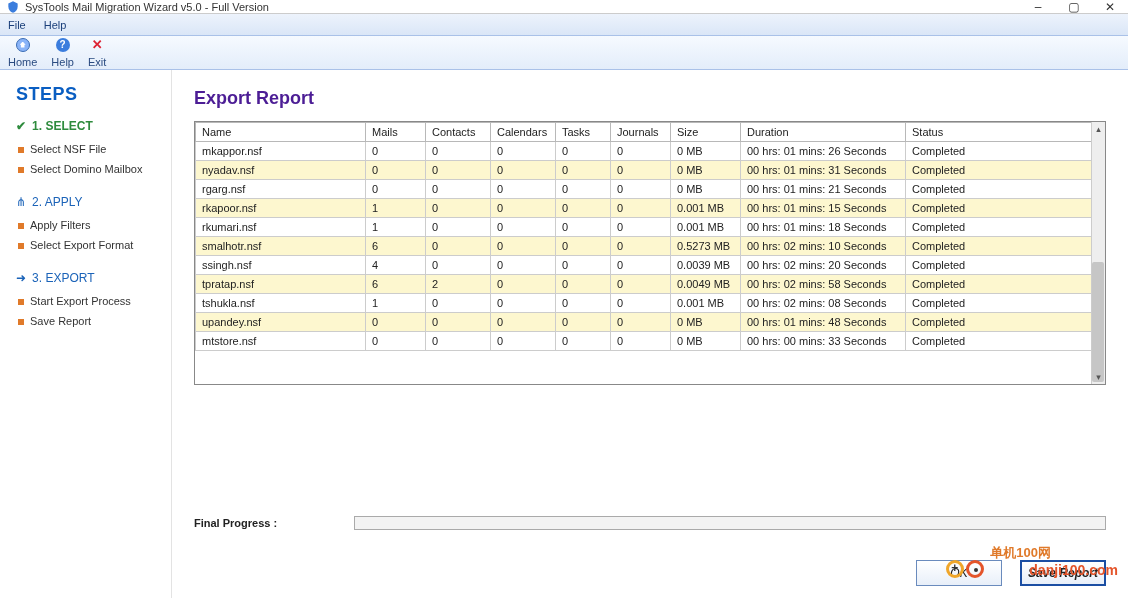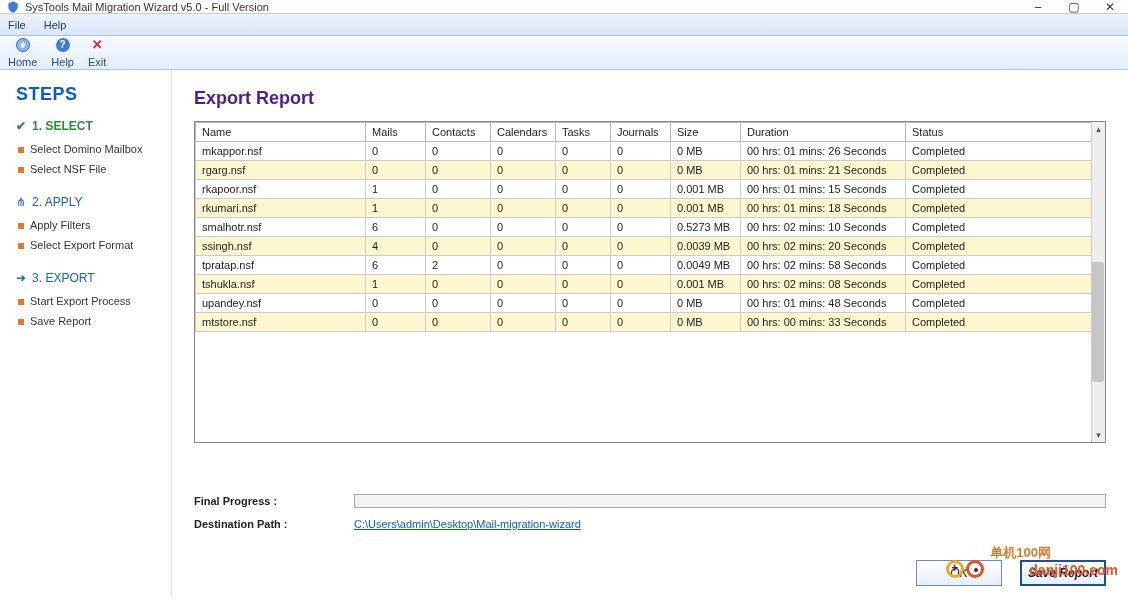--- a/index.html
+++ b/index.html
@@ -35,21 +35,21 @@
   .step-export { color:#1b63b8;}
   .chk { color:#2e8b3d; font-size:12px; }
   .flt { color:#1b63b8; font-size:12px; }
   .sub { list-style:none; margin:0 0 16px 0; padding:0;}
   .sub li { font-size:11px; color:#333; padding:4px 0 4px 14px; position:relative;}
   .sub li::before { content:""; position:absolute; left:2px; top:8px; width:6px; height:6px; background:#e07a2a;}
 
   
   .content { flex:1; padding:18px 22px 10px 22px; position:relative; }
   .head { font-size:18px; font-weight:bold; color:#4c1d95; margin-bottom:12px;}
-  .tablewrap { border:1px solid #888; height:322px; overflow:hidden; position:relative;}
+  .tablewrap { border:1px solid #888; height:264px; overflow:hidden; position:relative;}
   table { border-collapse:collapse; width:100%; font-size:11px; color:#222;}
   thead th { text-align:left; font-weight:400; border:1px solid #b8b8b8; padding:3px 6px; background:#fff;}
   tbody td { border:1px solid #ccc; padding:3px 6px; height:17px;}
   tbody tr:nth-child(even) td { background:#fdf7cf;}
   .scrollbar { position:absolute; right:0; top:0; bottom:0; width:14px; background:#eee; border-left:1px solid #ccc;}
   .scrollbar .arrow { height:14px; display:flex; align-items:center; justify-content:center; font-size:9px; color:#555; cursor:pointer;}
   .scrollbar .thumb { position:absolute; right:1px; width:12px; background:#c6c6c6; border-radius:2px;}
 
   
   .foot { position:absolute; left:22px; right:22px; bottom:58px; font-size:11px;}
@@ -110,22 +110,22 @@
 
 <div class="main">
   <div class="sidebar">
     <div class="steps-title">STEPS</div>
 
     <div class="step-head step-done">
       <span class="chk">✔</span>
       <span>1. SELECT</span>
     </div>
     <ul class="sub" id="s1items">
+        <li>Select NSF File</li>
         <li>Select Domino Mailbox</li>
-        <li>Select NSF File</li>
       </ul>
 
     <div class="step-head step-filter">
       <span class="flt">⋔</span>
       <span>2. APPLY</span>
     </div>
     <ul class="sub" id="s2items">
         <li>Apply Filters</li>
         <li>Select Export Format</li>
       </ul>
@@ -175,20 +175,31 @@
               <td>0</td>
               <td>0</td>
               <td>0</td>
               <td>0</td>
               <td>0</td>
               <td>0 MB</td>
               <td>00 hrs: 01 mins: 26 Seconds</td>
               <td>Completed</td>
             </tr>
             <tr>
+              <td>nyadav.nsf</td>
+              <td>0</td>
+              <td>0</td>
+              <td>0</td>
+              <td>0</td>
+              <td>0</td>
+              <td>0 MB</td>
+              <td>00 hrs: 01 mins: 31 Seconds</td>
+              <td>Completed</td>
+            </tr>
+            <tr>
               <td>rgarg.nsf</td>
               <td>0</td>
               <td>0</td>
               <td>0</td>
               <td>0</td>
               <td>0</td>
               <td>0 MB</td>
               <td>00 hrs: 01 mins: 21 Seconds</td>
               <td>Completed</td>
             </tr>
@@ -286,24 +297,20 @@
         <div class="arrow">▴</div>
         <div class="thumb" style="top:140px;height:120px;"></div>
         <div class="arrow" style="position:absolute;bottom:0;width:100%;">▾</div>
       </div>
     </div>
 
     <div class="foot">
       <div class="row">
         <div class="lbl">Final Progress :</div>
         <div class="progress"></div>
-      </div>
-      <div class="row">
-        <div class="lbl">Destination Path  :</div>
-        <a class="destlink">C:\Users\admin\Desktop\Mail-migration-wizard</a>
       </div>
     </div>
 
     <div class="buttons">
       <button class="btn">OK</button>
       <button class="btn primary">Save Report</button>
     </div>
 
     <div class="brand">
       <div class="logo">

